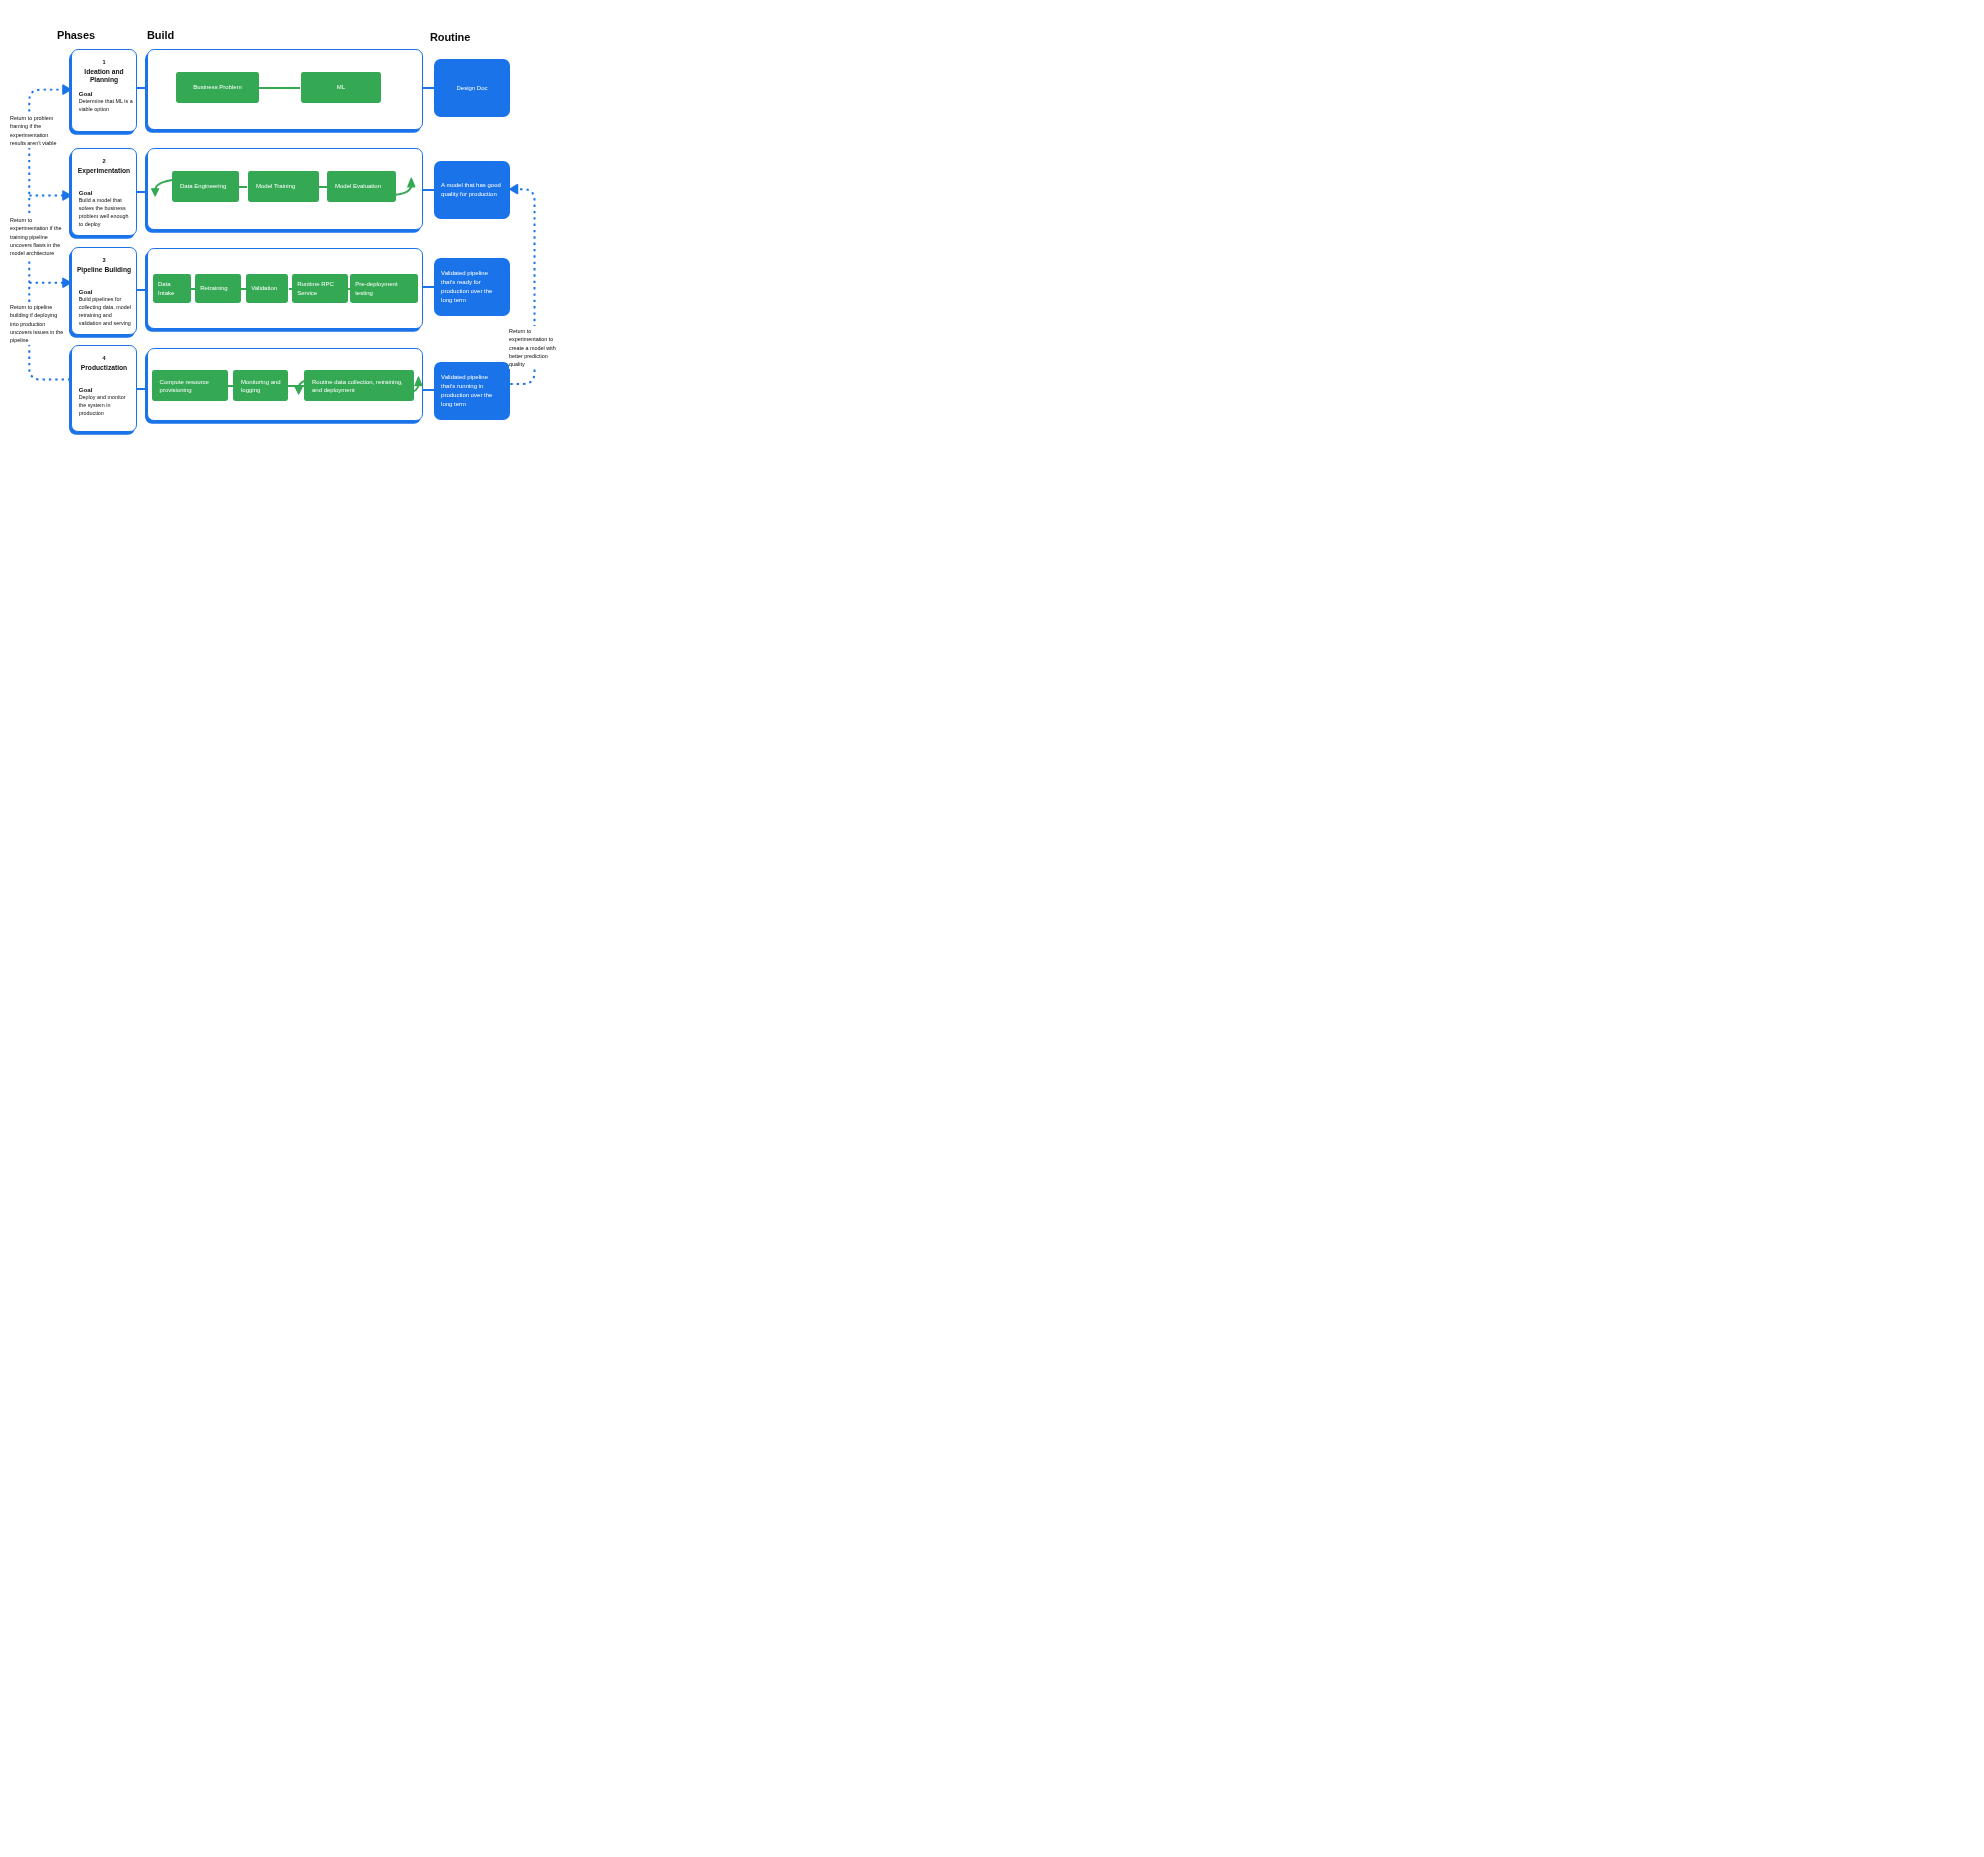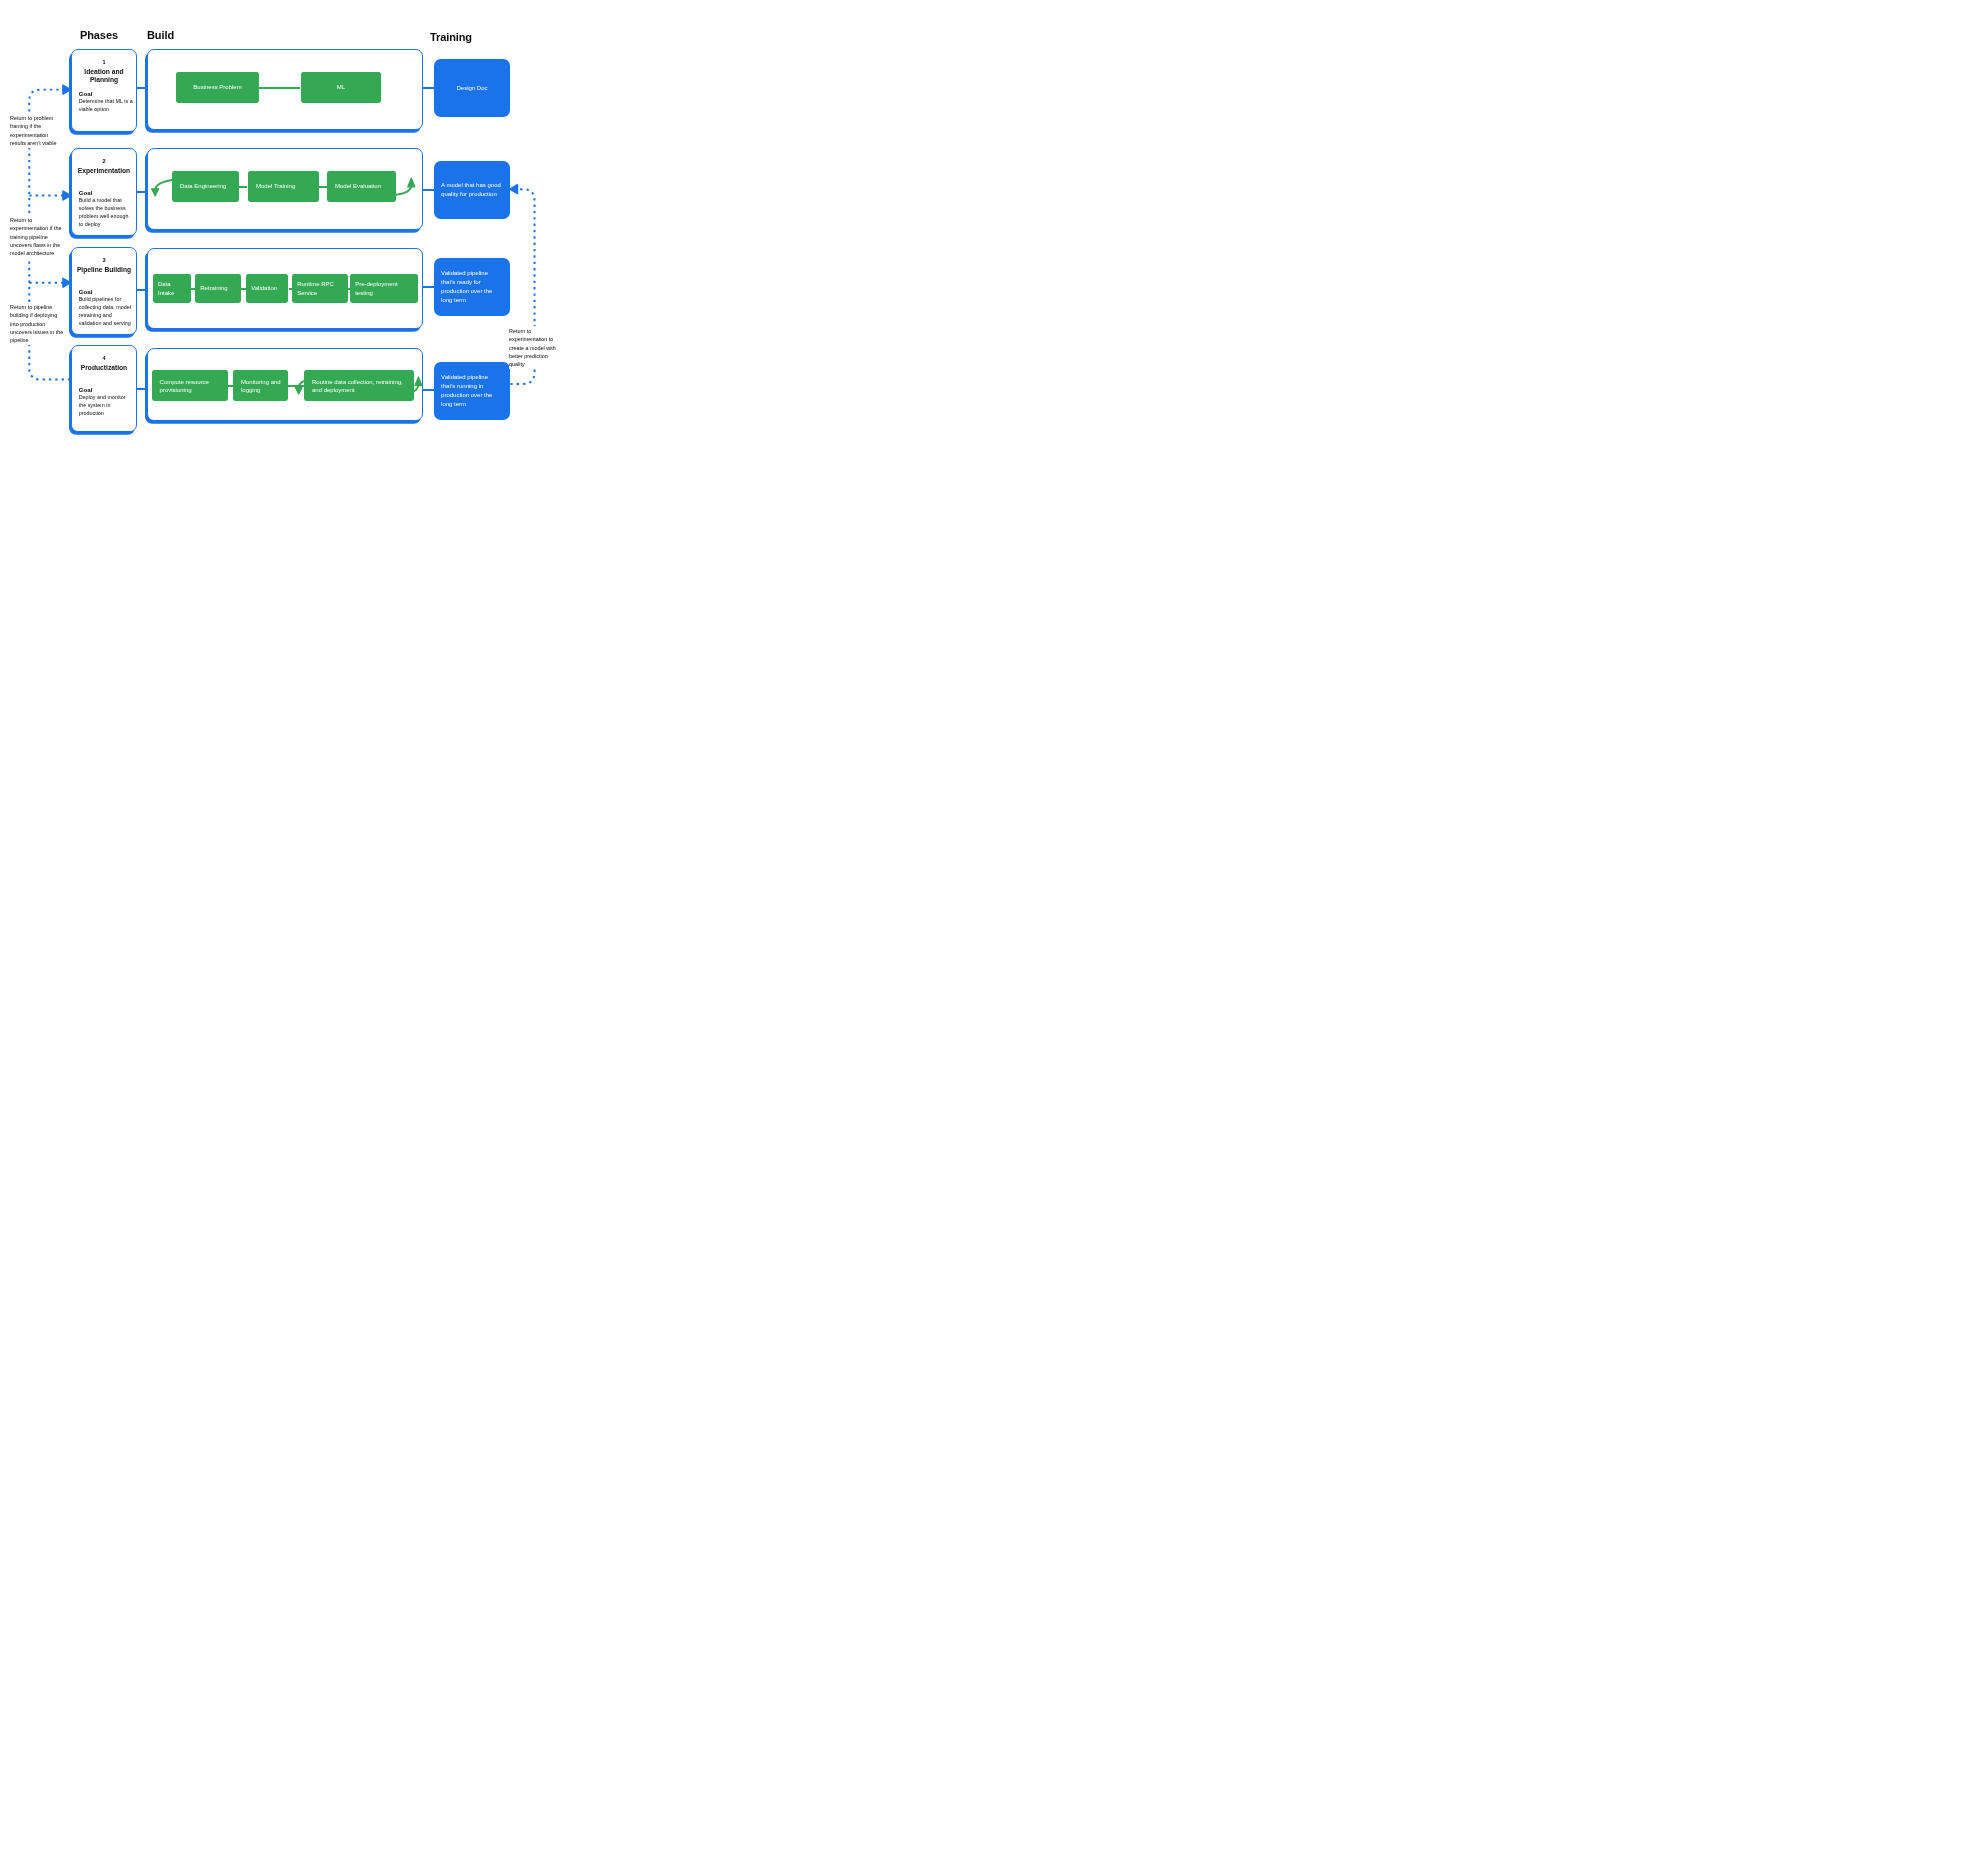--- a/index.html
+++ b/index.html
@@ -56,23 +56,23 @@
   .annotation{
     position:absolute; background:#fff; font-size:5.4px; line-height:1.55;
     color:#0b0b0b; z-index:3; padding:0.8px 0;
   }
 </style>
 </head>
 <body>
 
 <div class="canvas">
 
-  <div class="col-header" style="left:80px; top:29px;">Phases</div>
+  <div class="col-header" style="left:57px; top:29px;">Phases</div>
   <div class="col-header" style="left:147px; top:29px;">Build</div>
-  <div class="col-header" style="left:430px; top:31px;">Training</div>
+  <div class="col-header" style="left:430px; top:31px;">Routine</div>
 
   <svg class="overlay" width="563" height="464" viewBox="0 0 1418 1170">
     <g stroke="#1A73E8" stroke-width="5" fill="none" stroke-dasharray="6 10">
       <path d="M 163 226 H 102 Q 73 226 73 255 V 928 Q 73 957 102 957 H 179"></path>
       <path d="M 73 493 H 158"></path>
       <path d="M 73 713 H 158"></path>
       <path d="M 1286 968 H 1318 Q 1347 968 1347 939 V 506 Q 1347 477 1318 477 H 1302"></path>
     </g>
     <g fill="#1A73E8" stroke="#1A73E8" stroke-width="4" stroke-linejoin="round">
       <polygon points="158,215 158,237 177,226"></polygon>

